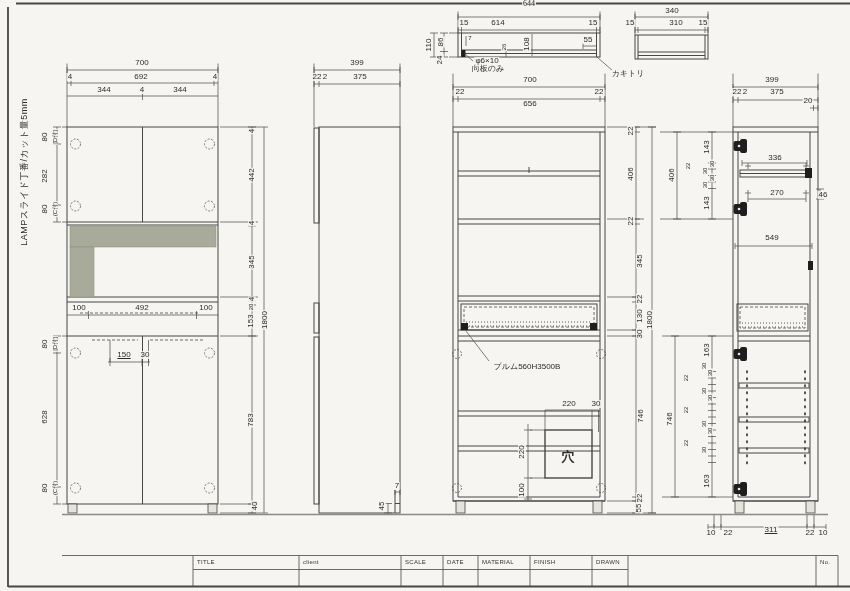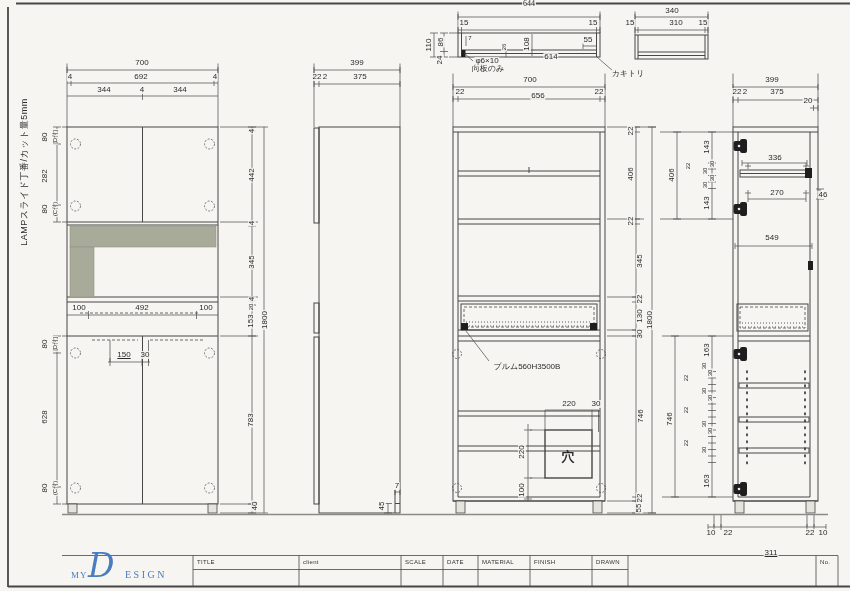--- a/index.html
+++ b/index.html
@@ -199,39 +199,39 @@
       <span class="dim rot" style="left: 255px; top: 506px;">40</span>
       <span class="dim rot" style="left: 265px; top: 320px;">1800</span>
       <span class="dim" style="left: 357px; top: 63px;">399</span>
       <span class="dim" style="left: 317px; top: 77px;">22</span>
       <span class="dim" style="left: 325px; top: 77px;">2</span>
       <span class="dim" style="left: 360px; top: 77px;">375</span>
       <span class="dim rot" style="left: 382px; top: 506px;">45</span>
       <span class="dim" style="left: 397px; top: 486px;">7</span>
       <span class="dim" style="left: 529px; top: 4px; font-family: Liberation Serif, serif;">644</span>
       <span class="dim" style="left: 464px; top: 23px;">15</span>
-      <span class="dim" style="left: 551px; top: 23px; margin-top: 34px;">614</span>
+      <span class="dim" style="left: 498px; top: 23px;">614</span>
       <span class="dim" style="left: 593px; top: 23px;">15</span>
       <span class="dim rot" style="left: 429px; top: 45px;">110</span>
       <span class="dim rot" style="left: 441px; top: 42px;">86</span>
       <span class="dim rot" style="left: 440px; top: 60px;">24</span>
       <span class="dim c6" style="left: 470px; top: 38px;">7</span>
       <span class="dim rot c6" style="left: 504px; top: 47px;">26</span>
       <span class="dim rot" style="left: 527px; top: 44px;">108</span>
       <span class="dim" style="left: 588px; top: 40px;">55</span>
       <span class="dim jp" style="left: 487px; top: 61px;">φ6×10</span>
       <span class="dim jp" style="left: 488px; top: 69px;">向板のみ</span>
       <span class="dim jp" style="left: 628px; top: 74px;">カキトリ</span>
       <span class="dim" style="left: 672px; top: 11px;">340</span>
       <span class="dim" style="left: 630px; top: 23px;">15</span>
       <span class="dim" style="left: 676px; top: 23px;">310</span>
       <span class="dim" style="left: 703px; top: 23px;">15</span>
       <span class="dim" style="left: 530px; top: 80px;">700</span>
       <span class="dim" style="left: 460px; top: 92px;">22</span>
-      <span class="dim" style="left: 530px; top: 96px; margin-left: 8px;">656</span>
+      <span class="dim" style="left: 530px; top: 104px;">656</span>
       <span class="dim" style="left: 599px; top: 92px;">22</span>
       <span class="dim rot" style="left: 631px; top: 131px;">22</span>
       <span class="dim rot" style="left: 631px; top: 174px;">406</span>
       <span class="dim rot" style="left: 631px; top: 221px;">22</span>
       <span class="dim rot" style="left: 640px; top: 261px;">345</span>
       <span class="dim rot" style="left: 640px; top: 299px;">22</span>
       <span class="dim rot" style="left: 640px; top: 316px;">130</span>
       <span class="dim rot" style="left: 640px; top: 334px;">30</span>
       <span class="dim rot" style="left: 641px; top: 416px;">746</span>
       <span class="dim rot" style="left: 640px; top: 498px;">22</span>
@@ -268,30 +268,25 @@
       <span class="dim rot c6" style="left: 704px; top: 391px;">30</span>
       <span class="dim rot c6" style="left: 710px; top: 398px;">30</span>
       <span class="dim rot c6" style="left: 686px; top: 410px;">22</span>
       <span class="dim rot c6" style="left: 704px; top: 424px;">30</span>
       <span class="dim rot c6" style="left: 710px; top: 431px;">30</span>
       <span class="dim rot c6" style="left: 686px; top: 443px;">22</span>
       <span class="dim rot c6" style="left: 704px; top: 450px;">30</span>
       <span class="dim rot" style="left: 707px; top: 481px;">163</span>
       <span class="dim" style="left: 711px; top: 533px;">10</span>
       <span class="dim" style="left: 728px; top: 533px;">22</span>
-      <span class="dim" style="left: 771px; top: 553px; text-decoration: underline;">311</span>
+      <span class="dim" style="left: 771px; top: 530px; text-decoration: underline;">311</span>
       <span class="dim" style="left: 810px; top: 533px;">22</span>
       <span class="dim" style="left: 823px; top: 533px;">10</span>
     </div>
 
-<div class="logo">
-  <span class="logo-my">MY</span>
-  <span class="logo-d">D</span>
-  <span class="logo-esign">ESIGN</span>
-</div>
 
 <div class="tb-label" style="left:197px">TITLE</div>
 <div class="tb-label" style="left:303px">client</div>
 <div class="tb-label" style="left:405px">SCALE</div>
 <div class="tb-label" style="left:447px">DATE</div>
 <div class="tb-label" style="left:482px">MATERIAL</div>
 <div class="tb-label" style="left:534px">FINISH</div>
 <div class="tb-label" style="left:596px">DRAWN</div>
 <div class="tb-label" style="left:820px">No.</div>
 

